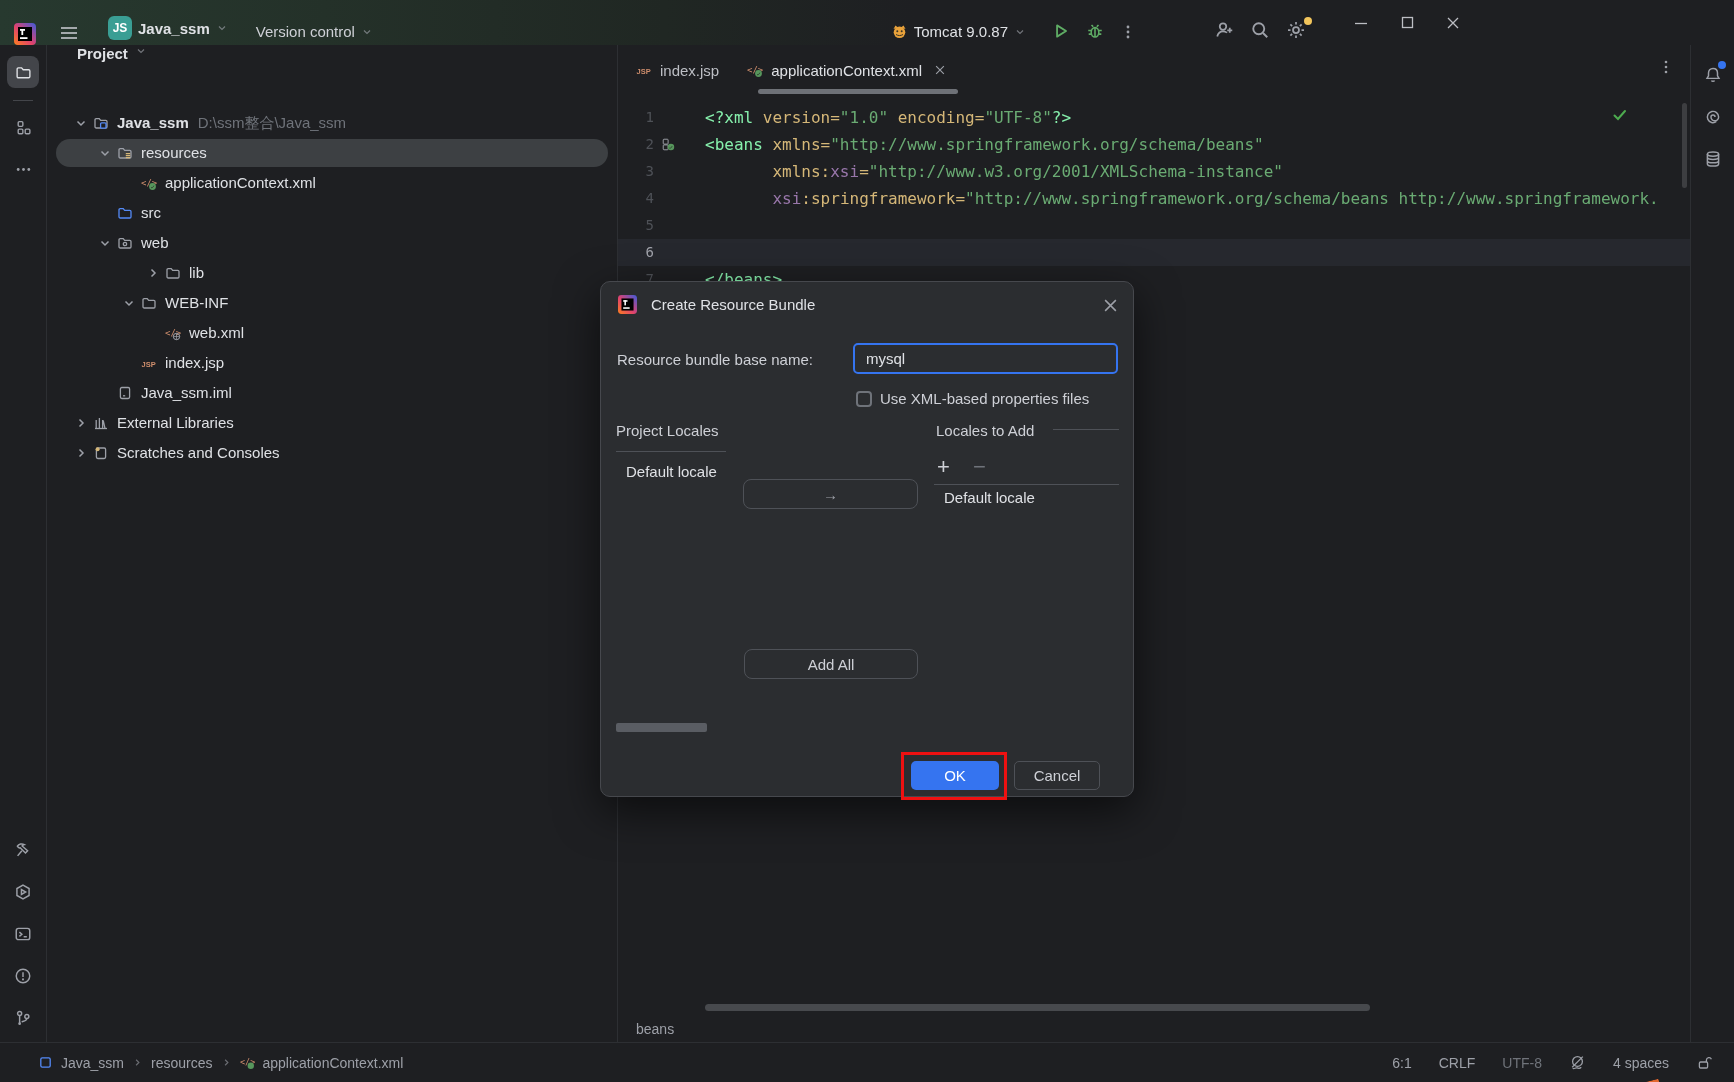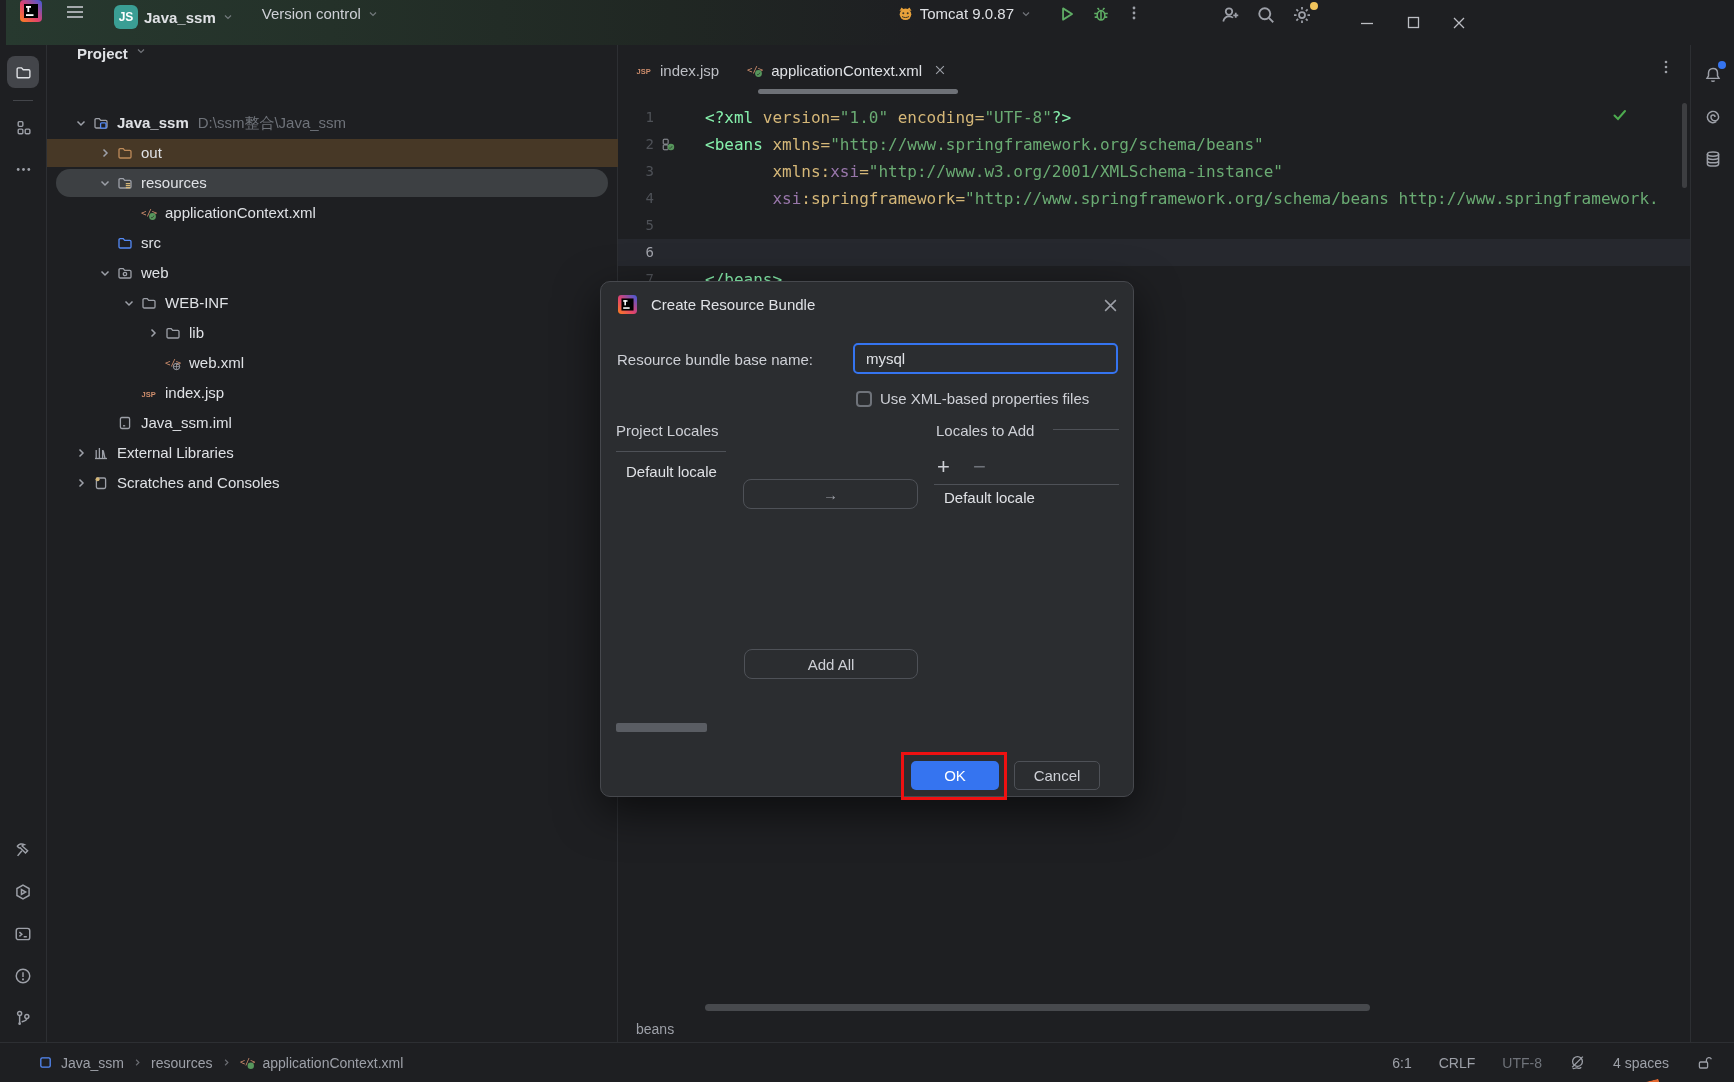--- a/index.html
+++ b/index.html
@@ -1,23 +1,23 @@
 <!DOCTYPE html>
 <html><head>
 <meta charset="utf-8">
 <style>
   * { margin:0; padding:0; box-sizing:border-box; }
   html,body { width:1734px; height:1082px; overflow:hidden; background:#1e1f22;
     font-family:"Liberation Sans", sans-serif; color:#ced0d6; }
   svg { display:block; }
 
   
-  #titlebar { position:absolute; left:6px; top:0; width:1476px; height:45px;
+  #titlebar { position:absolute; left:0; top:0; width:1476px; height:45px;
     background:linear-gradient(90deg,#27392f 0%,#243129 22%,#202723 45%,#1e1f22 62%);
-    display:flex; align-items:flex-start; }
+    display:flex; align-items:flex-end; }
   .tb-item { display:flex; align-items:center; gap:6px; color:#ced0d6; font-size:15px; }
   .tb-btn { padding:5px 8px; border-radius:6px; cursor:default; }
   .avatar { width:24px; height:24px; border-radius:6px; background:#3a9e94; color:#fff;
     font-size:12px; font-weight:bold; display:flex; align-items:center; justify-content:center; }
   .chev { opacity:.65; }
   .win-btn { width:46px; height:45px; display:flex; align-items:center; justify-content:center; }
 
   
   #left-stripe { position:absolute; left:0; top:45px; width:47px; height:997px;
     border-right:1px solid #2d2f33; display:flex; flex-direction:column; align-items:center; }
@@ -298,34 +298,20 @@
           </svg>
         </span>
         <span class="tree-icon" style="left:46px">
           <svg width="16" height="16" viewBox="0 0 16 16" fill="none" stroke="#9da0a8" stroke-width="1.3">
      <path d="M2 4.8c0-.7.5-1.2 1.2-1.2h3l1.5 1.8h5.1c.7 0 1.2.5 1.2 1.2v5.2c0 .7-.5 1.2-1.2 1.2H3.2c-.7 0-1.2-.5-1.2-1.2z"></path>
             <rect x="7.6" y="7.8" width="5.4" height="5.4" rx="1" fill="#1e1f22" stroke="#548af7"></rect>
           </svg>
         </span>
         <span class="tree-label" style="left:70px"><b>Java_ssm</b><span class="tree-suffix">D:\ssm整合\Java_ssm</span></span>
       </div>
-      <div class="tree-row excluded">
-        <span class="rowbg"></span>
-        <span class="tree-chevron" style="left:50px">
-          <svg width="16" height="16" viewBox="0 0 16 16" fill="none" stroke="#9da0a8" stroke-width="1.5">
-            <path d="M6.5 4.5L10 8l-3.5 3.5"></path>
-          </svg>
-        </span>
-        <span class="tree-icon" style="left:70px">
-          <svg width="16" height="16" viewBox="0 0 16 16" fill="none" stroke="#bd8a59" stroke-width="1.3">
-     <path d="M2 4.8c0-.7.5-1.2 1.2-1.2h3l1.5 1.8h5.1c.7 0 1.2.5 1.2 1.2v5.2c0 .7-.5 1.2-1.2 1.2H3.2c-.7 0-1.2-.5-1.2-1.2z"></path>
-          </svg>
-        </span>
-        <span class="tree-label" style="left:94px">out</span>
-      </div>
       <div class="tree-row selected">
         <span class="rowbg"></span>
         <span class="tree-chevron" style="left:50px">
           <svg width="16" height="16" viewBox="0 0 16 16" fill="none" stroke="#9da0a8" stroke-width="1.5">
             <path d="M4.5 6.5L8 10l3.5-3.5"></path>
           </svg>
         </span>
         <span class="tree-icon" style="left:70px">
           <svg width="16" height="16" viewBox="0 0 16 16" fill="none" stroke="#9da0a8" stroke-width="1.3">
      <path d="M2 4.8c0-.7.5-1.2 1.2-1.2h3l1.5 1.8h5.1c.7 0 1.2.5 1.2 1.2v5.2c0 .7-.5 1.2-1.2 1.2H3.2c-.7 0-1.2-.5-1.2-1.2z"></path>
@@ -364,45 +350,45 @@
         <span class="tree-icon" style="left:70px">
           <svg width="16" height="16" viewBox="0 0 16 16" fill="none" stroke="#9da0a8" stroke-width="1.3">
      <path d="M2 4.8c0-.7.5-1.2 1.2-1.2h3l1.5 1.8h5.1c.7 0 1.2.5 1.2 1.2v5.2c0 .7-.5 1.2-1.2 1.2H3.2c-.7 0-1.2-.5-1.2-1.2z"></path>
             <circle cx="8" cy="9" r="1.7"></circle>
           </svg>
         </span>
         <span class="tree-label" style="left:94px">web</span>
       </div>
       <div class="tree-row">
         <span class="rowbg"></span>
+        <span class="tree-chevron" style="left:98px">
+          <svg width="16" height="16" viewBox="0 0 16 16" fill="none" stroke="#9da0a8" stroke-width="1.5">
+            <path d="M6.5 4.5L10 8l-3.5 3.5"></path>
+          </svg>
+        </span>
+        <span class="tree-icon" style="left:118px">
+          <svg width="16" height="16" viewBox="0 0 16 16" fill="none" stroke="#9da0a8" stroke-width="1.3">
+     <path d="M2 4.8c0-.7.5-1.2 1.2-1.2h3l1.5 1.8h5.1c.7 0 1.2.5 1.2 1.2v5.2c0 .7-.5 1.2-1.2 1.2H3.2c-.7 0-1.2-.5-1.2-1.2z"></path>
+          </svg>
+        </span>
+        <span class="tree-label" style="left:142px">lib</span>
+      </div>
+      <div class="tree-row">
+        <span class="rowbg"></span>
         <span class="tree-chevron" style="left:74px">
           <svg width="16" height="16" viewBox="0 0 16 16" fill="none" stroke="#9da0a8" stroke-width="1.5">
             <path d="M4.5 6.5L8 10l3.5-3.5"></path>
           </svg>
         </span>
         <span class="tree-icon" style="left:94px">
           <svg width="16" height="16" viewBox="0 0 16 16" fill="none" stroke="#9da0a8" stroke-width="1.3">
      <path d="M2 4.8c0-.7.5-1.2 1.2-1.2h3l1.5 1.8h5.1c.7 0 1.2.5 1.2 1.2v5.2c0 .7-.5 1.2-1.2 1.2H3.2c-.7 0-1.2-.5-1.2-1.2z"></path>
           </svg>
         </span>
         <span class="tree-label" style="left:118px">WEB-INF</span>
-      </div>
-      <div class="tree-row">
-        <span class="rowbg"></span>
-        <span class="tree-chevron" style="left:98px">
-          <svg width="16" height="16" viewBox="0 0 16 16" fill="none" stroke="#9da0a8" stroke-width="1.5">
-            <path d="M6.5 4.5L10 8l-3.5 3.5"></path>
-          </svg>
-        </span>
-        <span class="tree-icon" style="left:118px">
-          <svg width="16" height="16" viewBox="0 0 16 16" fill="none" stroke="#9da0a8" stroke-width="1.3">
-     <path d="M2 4.8c0-.7.5-1.2 1.2-1.2h3l1.5 1.8h5.1c.7 0 1.2.5 1.2 1.2v5.2c0 .7-.5 1.2-1.2 1.2H3.2c-.7 0-1.2-.5-1.2-1.2z"></path>
-          </svg>
-        </span>
-        <span class="tree-label" style="left:142px">lib</span>
       </div>
       <div class="tree-row">
         <span class="rowbg"></span>
         <span class="tree-icon" style="left:118px">
           <svg width="16" height="16" viewBox="0 0 16 16">
             <text x="0" y="11" font-size="9" fill="#cf8e6d" font-family="DejaVu Sans Mono,monospace">&lt;/&gt;</text>
             <circle cx="11.5" cy="11.5" r="3.2" fill="none" stroke="#9da0a8" stroke-width="1"></circle>
             <path d="M8.3 11.5h6.4M11.5 8.3v6.4" stroke="#9da0a8" stroke-width=".7"></path>
           </svg>
         </span>

